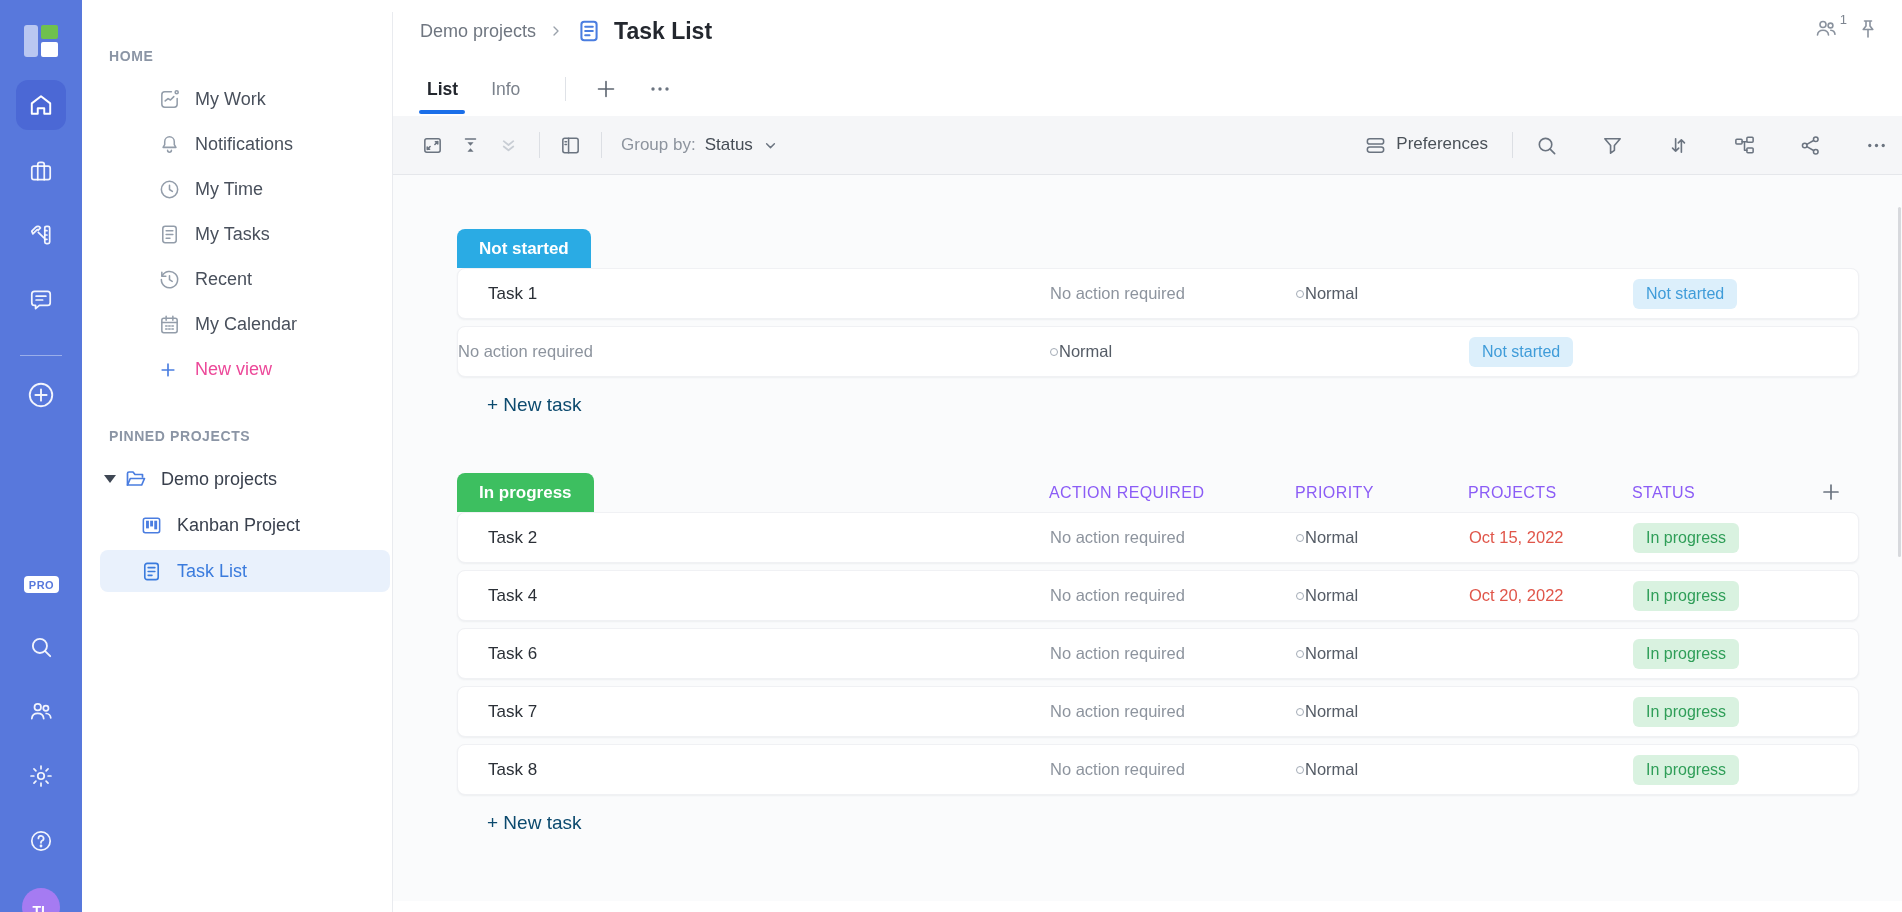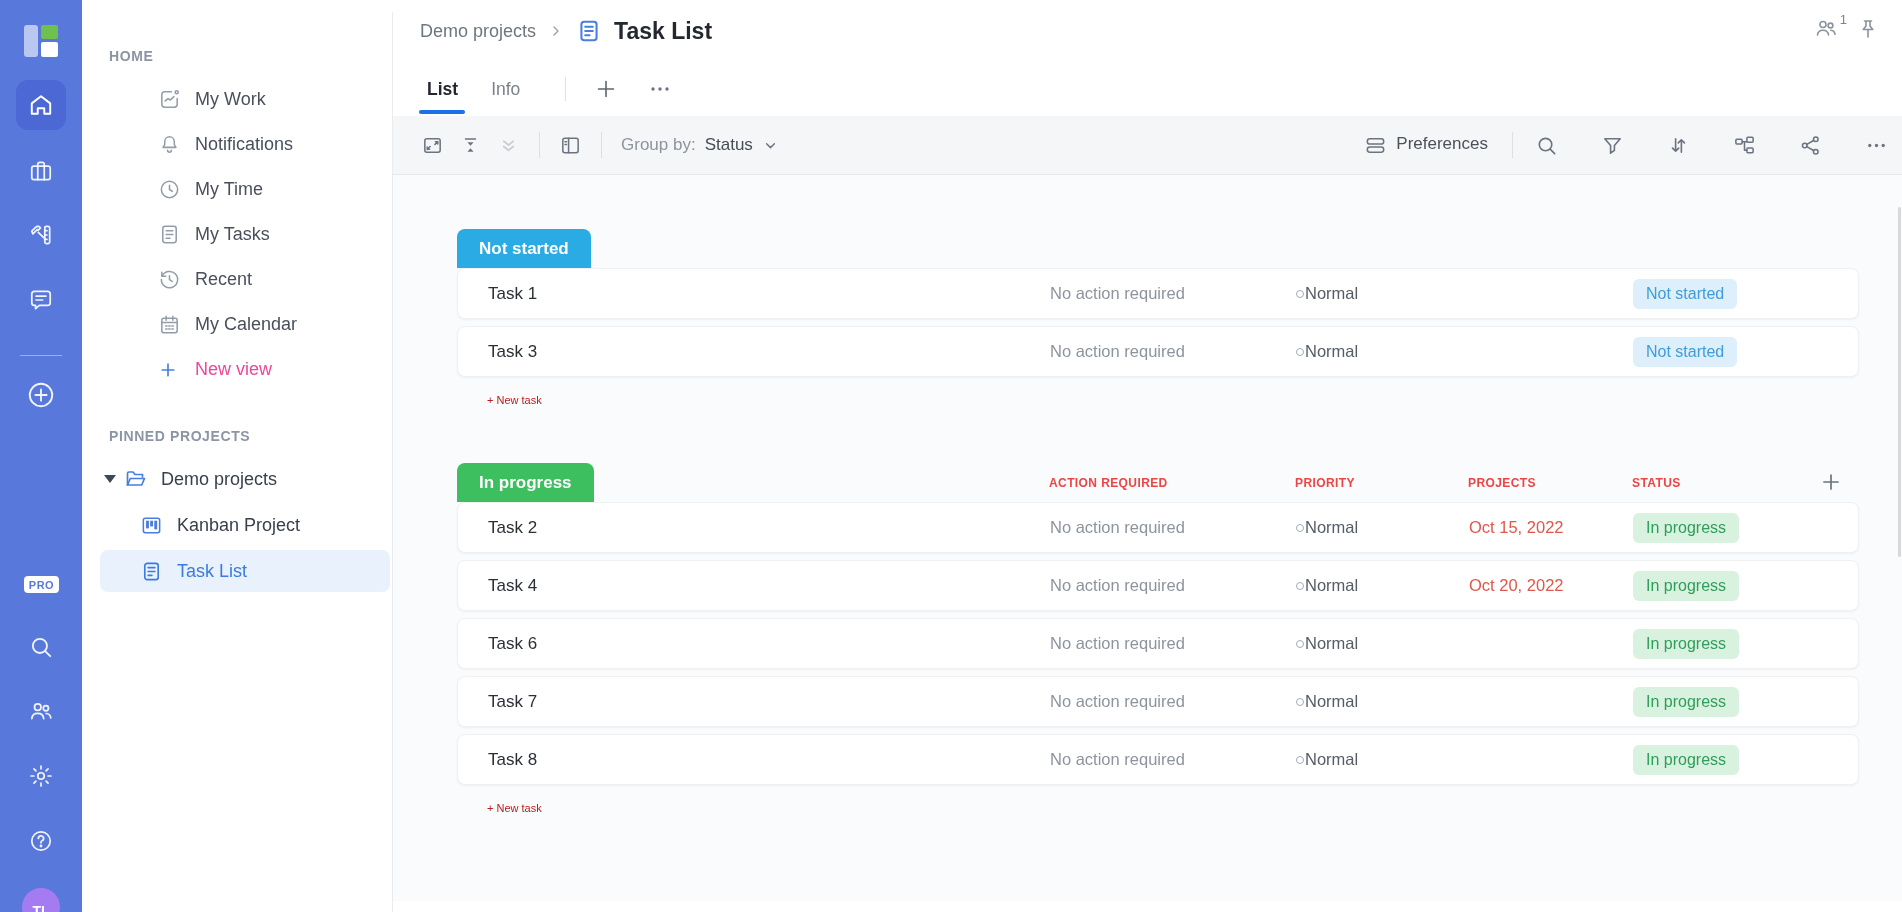--- a/index.html
+++ b/index.html
@@ -81,32 +81,32 @@
   .prefs svg { width:23px; height:23px; color:#6b7480; }
   .prefs .pl { font-size:17px; }
   .tb-right .vdiv { margin:0 22px 0 24px; }
   .tb-icons { display:flex; align-items:center; gap:28px; }
 
   .content { height:calc(100% - 186px); background:#fafbfc; padding:54px 0 0 64px; overflow:hidden; position:relative; }
   .group { margin-bottom:57px; width:1402px; }
   .group-head { position:relative; height:39px; }
   .chip { display:inline-flex; align-items:center; height:39px; padding:0 22px; border-radius:8px 8px 0 0; color:#fff; font-size:17px; font-weight:bold; cursor:pointer; }
   .cols { position:absolute; left:0; right:0; top:0; height:39px; display:grid; grid-template-columns:592px 246px 173px 164px 1fr; align-items:center; }
-  .col { font-size:12px; font-weight:bold; color:#ef4444; letter-spacing:.4px; }
+  .col { font-size:16px; font-weight:normal; color:#8b5cf6; letter-spacing:.4px; }
   .addcol { position:absolute; right:16px; top:7px; color:#6b7480; cursor:pointer; }
   .addcol svg { width:24px; height:24px; display:block; }
   .row { display:grid; grid-template-columns:592px 246px 173px 164px 1fr; align-items:center; height:51px; background:#fff; border:1px solid #f0f1f4; border-radius:8px; box-shadow:0 1px 2px rgba(34,45,74,.06); margin-bottom:7px; cursor:pointer; }
   .cell.name { padding-left:30px; font-size:17px; color:#2b3037; }
   .cell.action { font-size:16.5px; color:#8d949e; }
   .cell.prio { display:flex; align-items:center; gap:1px; }
   .pdot { width:8px; height:8px; border:1.6px solid #a3abb6; border-radius:50%; }
   .ptext { font-size:16.5px; color:#555c66; }
   .cell.dl { font-size:16.5px; color:#e0564a; }
   .badge { display:inline-block; padding:6px 13px; border-radius:6px; font-size:16px; }
-  .newtask { margin:17px 12px 0 30px; font-size:11px; color:#b91c1c; cursor:pointer; width:fit-content; }
+  .newtask { margin:17px 12px 0 30px; font-size:19px; color:#0c4a6e; cursor:pointer; width:fit-content; }
   .scrollthumb { position:absolute; right:1px; top:207px; width:3px; height:350px; background:#d7d9dd; border-radius:2px; }
 </style>
 </head>
 <body>
 
 <div class="app">
 
   <aside class="rail">
     <div class="logo">
       <div class="logo-left"></div>
@@ -413,21 +413,20 @@
                 <div class="cell name">Task 1</div>
                 <div class="cell action">No action required</div>
                 <div class="cell prio">
                   <span class="pdot"></span>
                   <span class="ptext">Normal</span>
                 </div>
                 <div class="cell dl"></div>
                 <div class="cell st"><span class="badge" style="background: rgb(220, 239, 251); color: rgb(63, 156, 217);">Not started</span></div>
               </div>
               <div class="row">
-                <div class="cell name">Task 3</div>
                 <div class="cell action">No action required</div>
                 <div class="cell prio">
                   <span class="pdot"></span>
                   <span class="ptext">Normal</span>
                 </div>
                 <div class="cell dl"></div>
                 <div class="cell st"><span class="badge" style="background: rgb(220, 239, 251); color: rgb(63, 156, 217);">Not started</span></div>
               </div>
             </div>
             <div class="newtask">+ New task</div>

